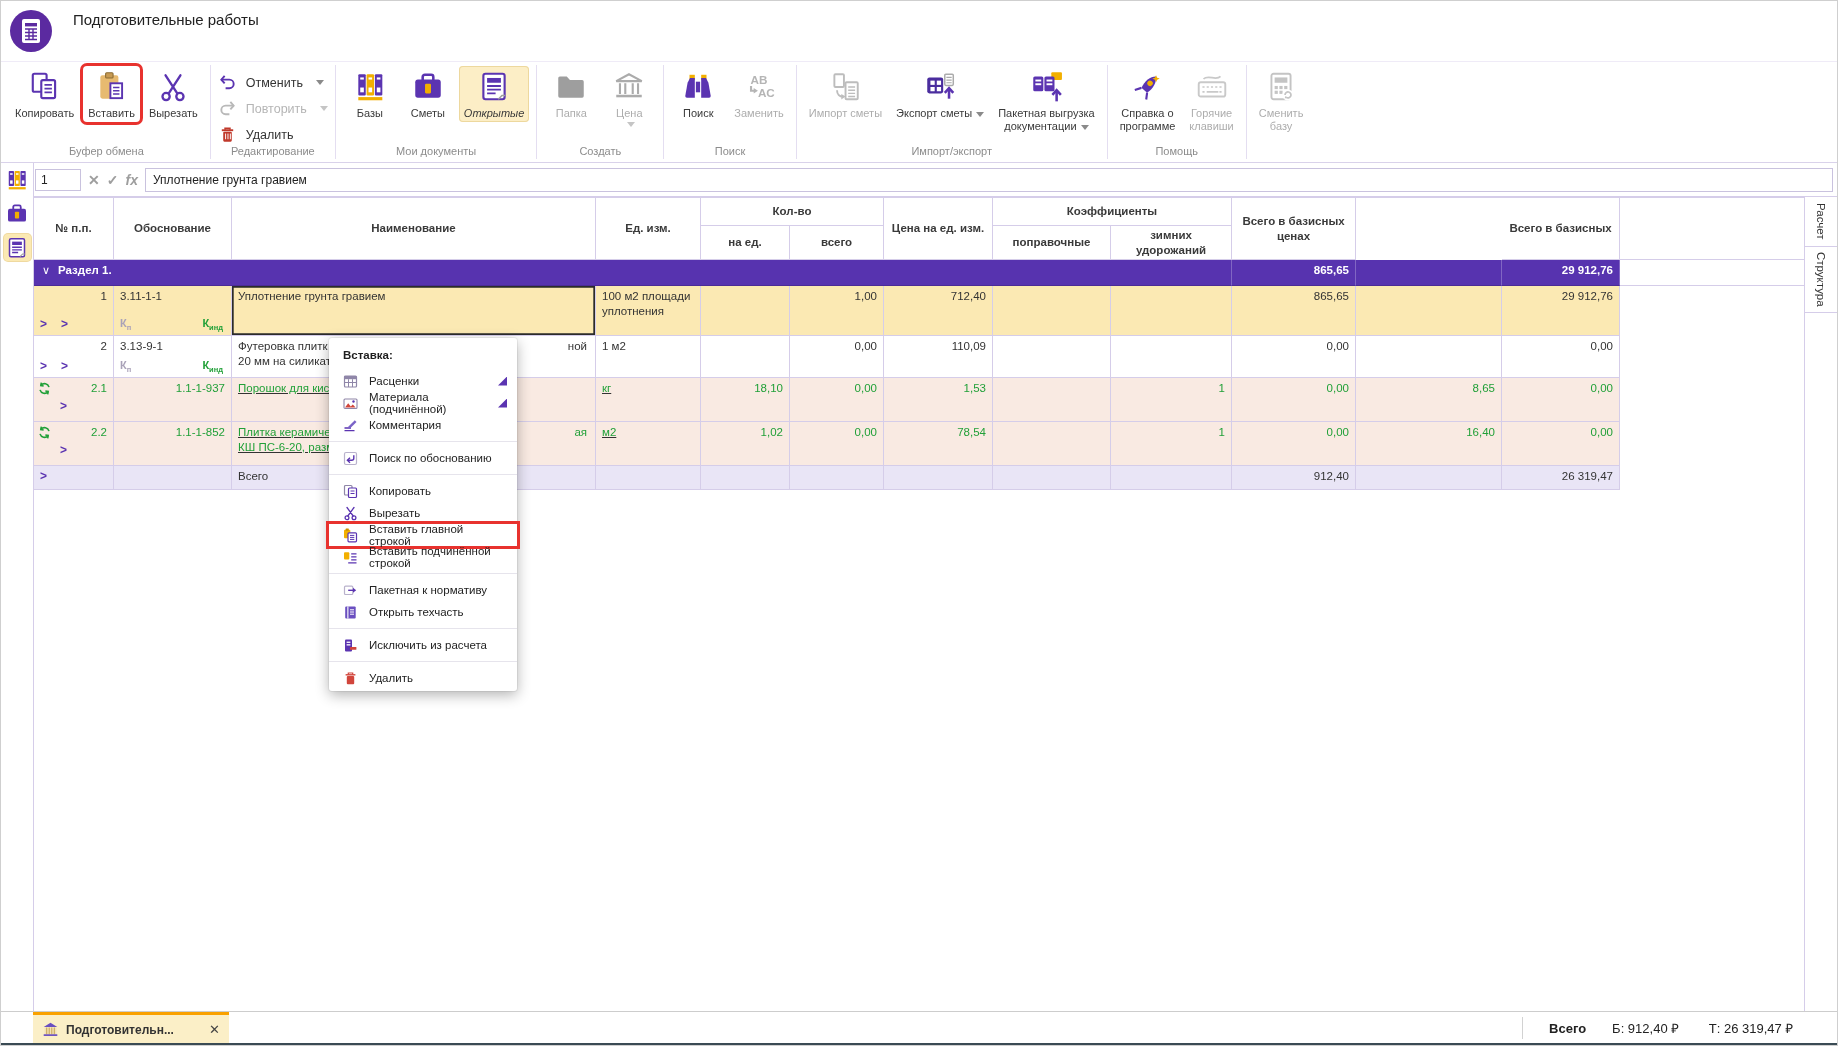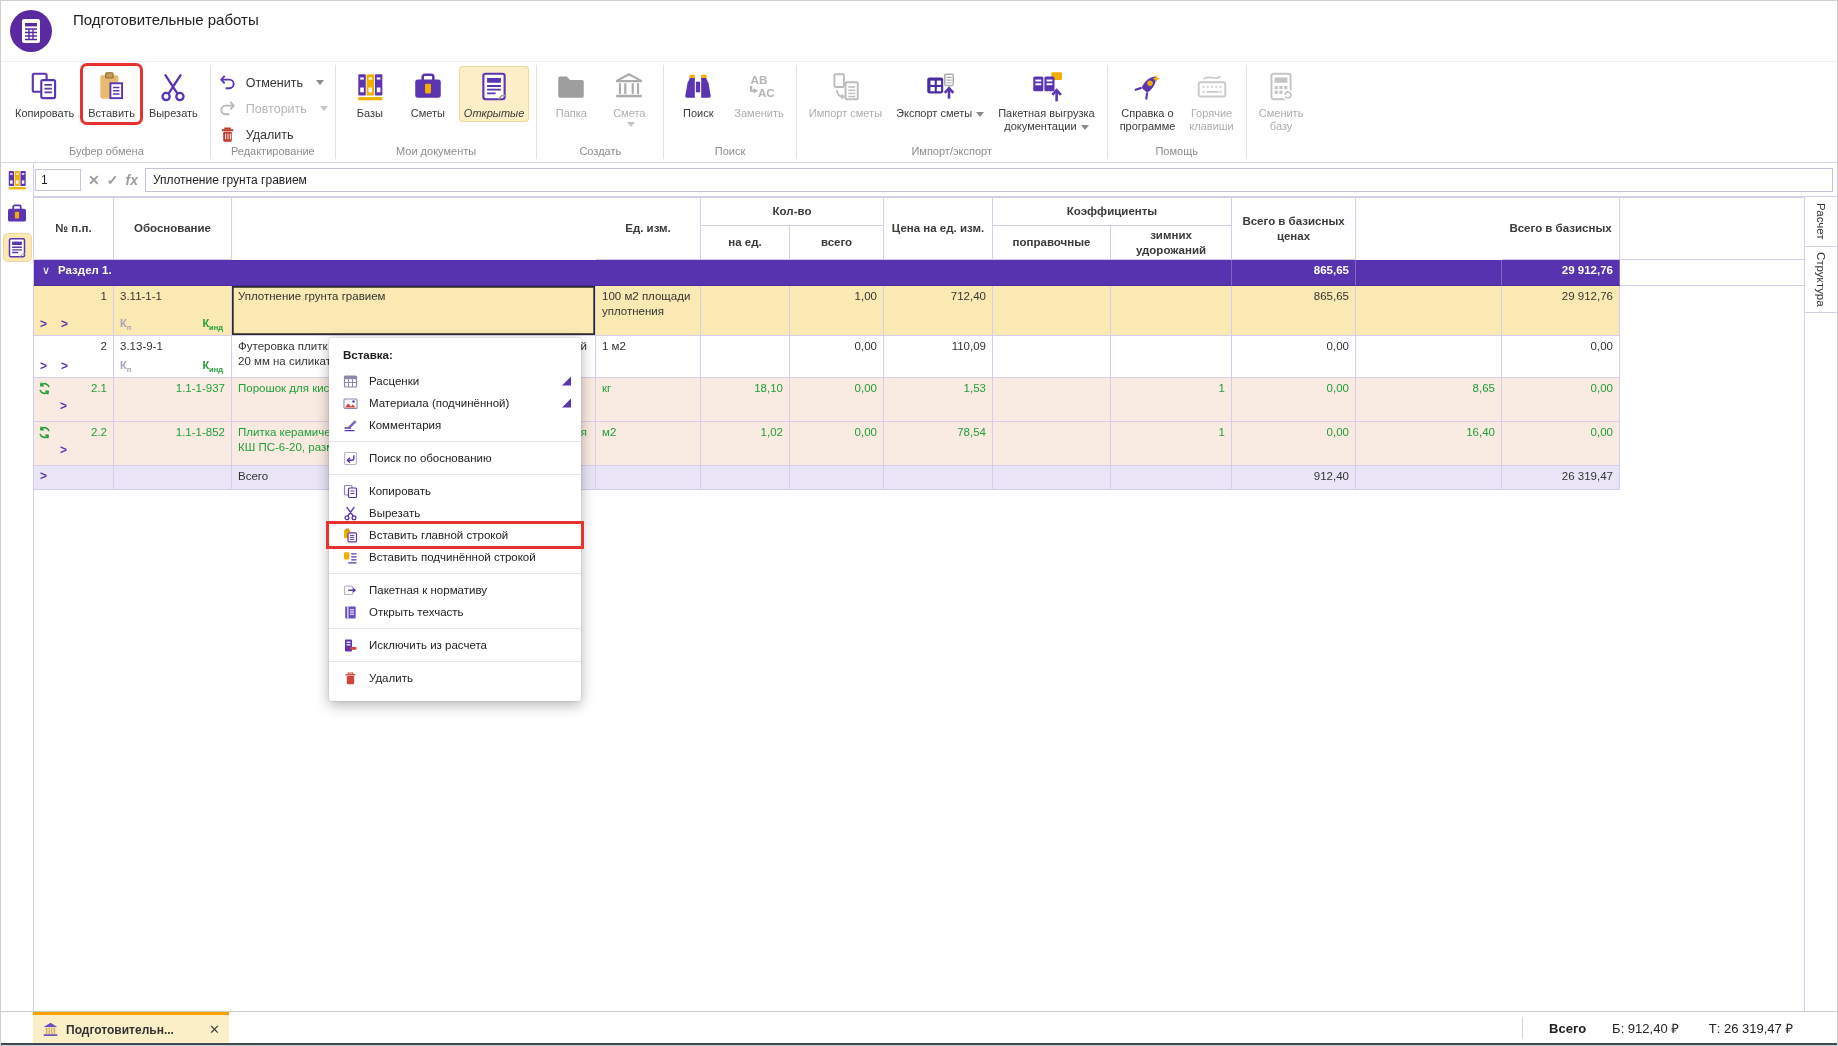--- a/index.html
+++ b/index.html
@@ -58,21 +58,21 @@
   
   .gridwrap{position:absolute;left:33px;top:196px;width:1772px;background:#fff;}
   .g-header{display:grid;grid-template-columns:var(--cols);grid-template-rows:28px 34px;border-top:1px solid var(--line);}
   .h-cell{border-right:1px solid var(--line);border-bottom:1px solid var(--line);display:flex;align-items:center;justify-content:center;text-align:center;font-weight:700;font-size:11.5px;color:#3A3A3A;padding:2px 4px;line-height:1.25;background:#fff;}
   .h-cell.nob{border-right:none;}
   .g-row{display:grid;grid-template-columns:var(--cols);}
   .g-cell{position:relative;border-right:1px solid var(--line);border-bottom:1px solid var(--line);padding:3px 6px;font-size:11.5px;color:#333;line-height:1.3;overflow:hidden;}
   .g-cell.fill{background:#fff !important;border-bottom:none;border-right:none;border-left:none;}
   .yellow .g-cell{background:var(--yellow-row);}
   .white .g-cell{background:#fff;}
-  .pink .g-cell{background:var(--pink);}
+  .pink .g-cell{background:var(--pink);text-decoration:underline;}
   .lav .g-cell{background:var(--lav);}
   .sec .g-cell{background:var(--sec);border-right-color:rgba(255,255,255,.25);border-bottom-color:#4b2b96;color:#fff;}
   .sec .g-cell.fill{border-bottom:1px solid var(--line);}
   .nv{position:absolute;top:3px;right:6px;white-space:nowrap;}
   .jv{position:absolute;top:3px;left:6px;white-space:nowrap;}
   .grn{color:var(--green);}
   .wht{color:#fff;font-weight:700;}
   .sb{font-weight:400;}
   .chev{position:absolute;bottom:2px;left:6px;color:var(--purple);font-weight:700;font-size:12px;}
   .chev span{margin-right:14px;}
@@ -85,21 +85,21 @@
   .selcell{box-shadow:inset 0 0 0 1.7px #2B2B2B;}
   .fragR{position:absolute;top:3px;right:8px;}
   .sec-label{display:flex;align-items:center;gap:8px;font-weight:700;font-size:11.5px;padding-left:2px;}
   .sec-ch{font-size:11px;font-weight:400;}
 
   
   .rstrip{position:absolute;right:0;top:196px;width:33px;bottom:34px;border-left:1px solid var(--line);background:#fff;}
   .rtab{writing-mode:vertical-rl;display:flex;align-items:center;justify-content:center;font-size:11.5px;color:#333;border-bottom:1px solid var(--line);cursor:pointer;background:#fff;width:100%;}
 
   
-  .cmenu{position:absolute;left:328px;top:337px;width:252px;background:#fff;border-radius:3px;box-shadow:0 4px 14px rgba(0,0,0,.3),0 0 0 1px rgba(0,0,0,.05);padding:5px 0 12px;z-index:50;}
+  .cmenu{position:absolute;left:328px;top:337px;width:188px;background:#fff;border-radius:3px;box-shadow:0 4px 14px rgba(0,0,0,.3),0 0 0 1px rgba(0,0,0,.05);padding:5px 0 2px;z-index:50;}
   .cm-h{font-weight:700;font-size:11.5px;color:#1e1e1e;padding:6px 14px 9px;}
   .cm-i{display:flex;align-items:center;gap:11px;height:22px;padding:0 12px 0 14px;font-size:11.5px;color:#222;position:relative;cursor:pointer;}
   .cm-i .ic{width:15px;height:15px;flex:0 0 15px;}
   .cm-sub{position:absolute;right:10px;width:9px;height:9px;background:var(--purple);clip-path:polygon(100% 0,100% 100%,0 100%);}
   .cm-sep{height:1px;background:#E6E4EC;margin:5px 0;}
   .cm-i.hl{box-shadow:0 0 0 3px var(--red);}
 
   
   .bbar{position:absolute;left:0;right:0;bottom:0;height:34px;background:#fff;border-top:1px solid #CDCDCD;}
   .dtab{position:absolute;left:32px;top:0;width:196px;height:32px;background:#FBEFC7;border-top:3px solid var(--orange);display:flex;align-items:center;gap:7px;padding:0 9px;cursor:pointer;}
@@ -237,21 +237,21 @@
                 <path d="M4 7.5A1.5 1.5 0 0 1 5.5 6H12l3 3.5h11.5A1.5 1.5 0 0 1 28 11v13.5a1.5 1.5 0 0 1-1.5 1.5h-21A1.5 1.5 0 0 1 4 24.5z" fill="#9E9E9E"></path>
               </svg></span>
             <span class="lbl">Папка</span>
           </div>
           <div class="rb-btn disabled">
             <span class="ic" style="width: 34px; height: 34px; display: inline-block;"><svg viewBox="0 0 32 32">
                 <path d="M16 4L4 10.5h24z" fill="none" stroke="#ABABAB" stroke-width="2"></path>
                 <path d="M7.5 12.5v10M12.5 12.5v10M19.5 12.5v10M24.5 12.5v10" stroke="#ABABAB" stroke-width="2" fill="none"></path>
                 <path d="M4 24.5h24" stroke="#ABABAB" stroke-width="2.4"></path>
               </svg></span>
-            <span class="lbl">Смета</span>
+            <span class="lbl">Цена</span>
             <span class="caret" style="margin-top: 2px;"></span>
           </div>
         </div>
         <div class="rb-glabel">Создать</div>
       </div>
       <div class="rb-sep"></div>
       <div class="rb-group">
         <div class="rb-buttons">
           <div class="rb-btn">
             <span class="ic" style="width: 34px; height: 34px; display: inline-block;"><svg viewBox="0 0 32 32">
@@ -409,20 +409,21 @@
             <path d="M9.5 15h13M9.5 18.5h13M9.5 22h8" stroke="#5B34B1" stroke-width="1.8"></path>
             <path d="M20 27.5l3.5-3.5h3" fill="none" stroke="#9E9E9E" stroke-width="1.4"></path>
           </svg></span>
       </div>
     </div>
 
   <div class="gridwrap">
     <div class="g-header">
       <div class="h-cell" style="grid-row:1/3;grid-column:1">№ п.п.</div>
       <div class="h-cell" style="grid-row:1/3;grid-column:2">Обоснование</div>
+      <div class="h-cell" style="grid-row:1/3;grid-column:3">Наименование</div>
       <div class="h-cell" style="grid-row:1/3;grid-column:4">Ед. изм.</div>
       <div class="h-cell" style="grid-row:1;grid-column:5/7">Кол-во</div>
       <div class="h-cell" style="grid-row:2;grid-column:5">на ед.</div>
       <div class="h-cell" style="grid-row:2;grid-column:6">всего</div>
       <div class="h-cell" style="grid-row:1/3;grid-column:7">Цена на ед. изм.</div>
       <div class="h-cell" style="grid-row:1;grid-column:8/10">Коэффициенты</div>
       <div class="h-cell" style="grid-row:2;grid-column:8">поправочные</div>
       <div class="h-cell" style="grid-row:2;grid-column:9">зимних удорожаний</div>
       <div class="h-cell" style="grid-row:1/3;grid-column:10">Всего в базисных ценах</div>
       <div class="h-cell" style="grid-row:1/3;grid-column:12">Всего в базисных</div>

